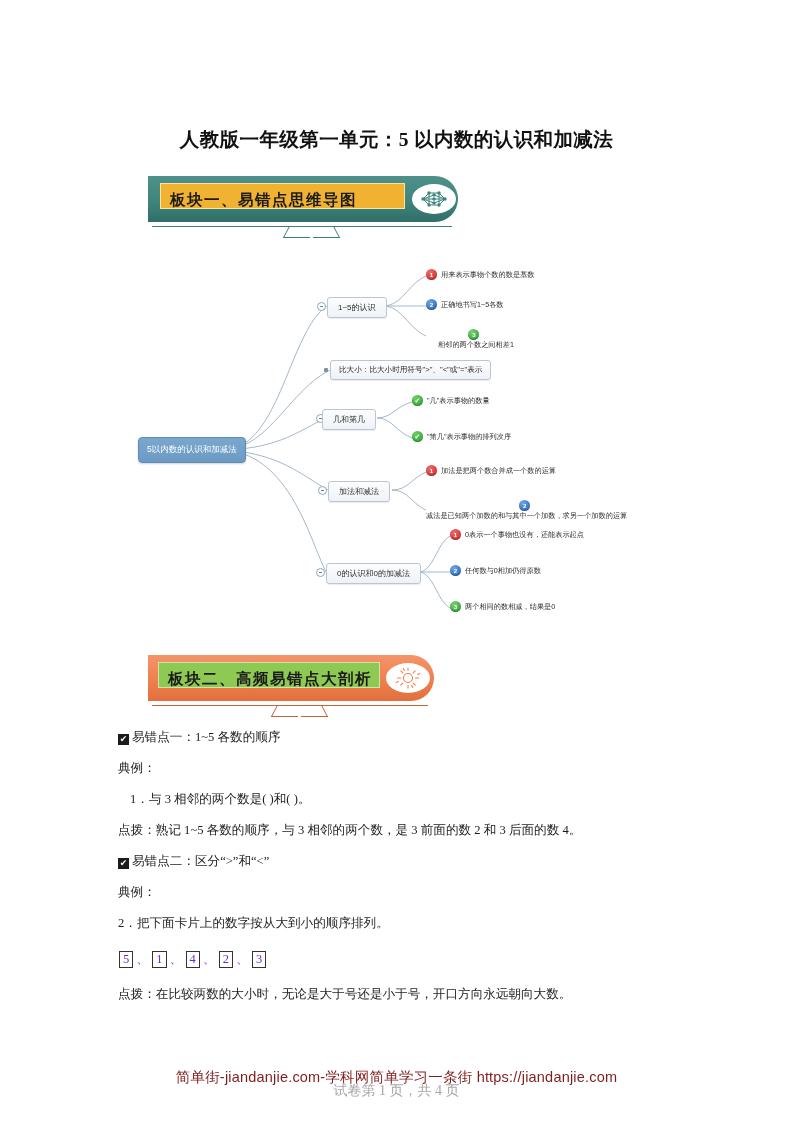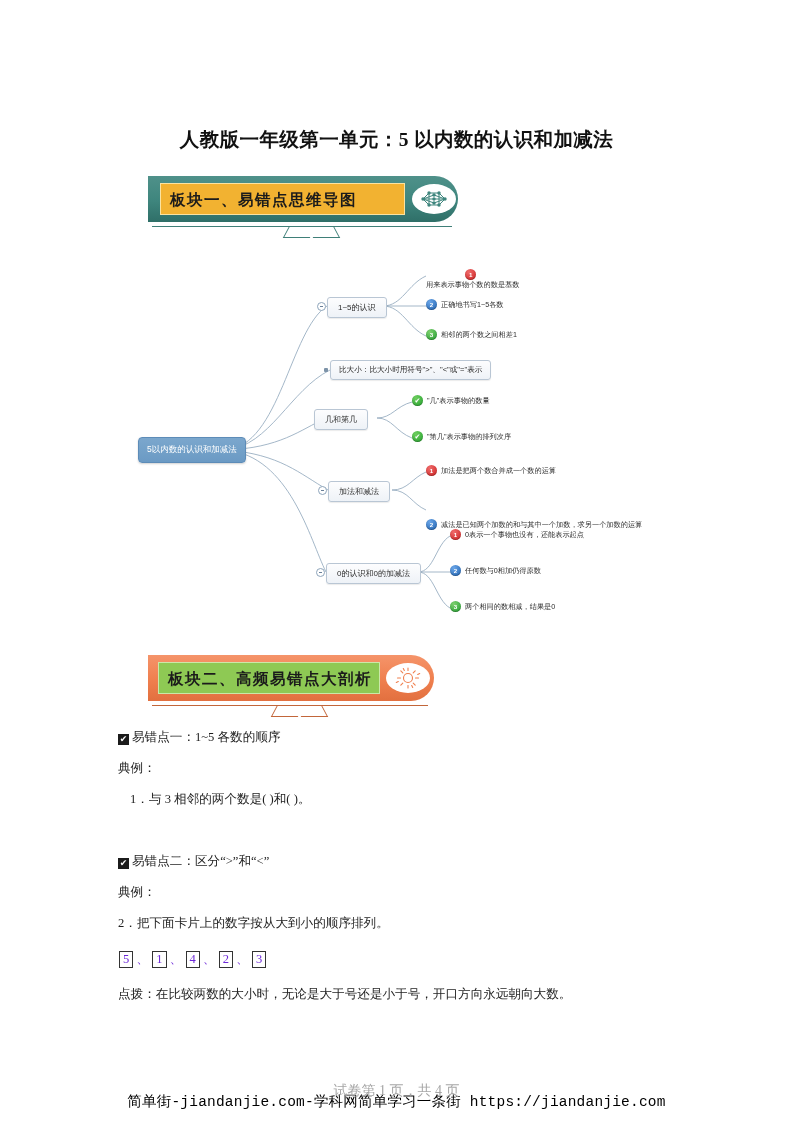--- a/index.html
+++ b/index.html
@@ -25,21 +25,21 @@
   
   .banner{position:absolute;}
   .banner-bar{
     position:absolute;left:0;top:0;
     height:46px;
     border-radius:0 23px 23px 0;
   }
   .banner-label{
     position:absolute;
     top:7px;
-    height:32px;
+    height:26px;
     line-height:32px;
     padding:0 9px;
     font-family:"DejaVu Serif",serif;
     font-weight:bold;
     font-size:15.5px;
     letter-spacing:1.5px;
     color:#1b1b1b;
     white-space:nowrap;
     box-sizing:border-box;
   }
@@ -155,23 +155,23 @@
     padding:0px 3px;
     font-family:"Liberation Serif",serif;
     font-size:12.5px;
     line-height:15px;
     margin:0 1px;
   }
   .sep{margin:0 2px;}
 
   
   .footer-watermark{
-    position:absolute;left:0;top:1092px;width:793px;text-align:center;
-    font-family:Liberation Mono, monospace;
-    font-size:14.5px;color:#000000;letter-spacing:.2px;
+    position:absolute;left:0;top:1068px;width:793px;text-align:center;
+    font-family:Liberation Sans, sans-serif;
+    font-size:14.5px;color:#7f1d1d;letter-spacing:.2px;
   }
   .footer-page{
     position:absolute;left:0;top:1082px;width:793px;text-align:center;
     font-family:"Liberation Serif",serif;
     font-size:14px;color:#a6a6a6;
   }
 </style>
 </head>
 <body>
 
@@ -239,59 +239,59 @@
         <i></i>
       </div>
     <div class="mm-node" style="left:197px;top:47px;">1~5的认识</div>
 
     <div class="dotmark" style="left:194px;top:118px;"></div>
     <div class="mm-node mm-wide" style="left:200px;top:110px;">比大小：比大小时用符号"&gt;"、"&lt;"或"="表示</div>
 
     <div class="collapse" style="left:186px;top:164px;">
         <i></i>
       </div>
-    <div class="mm-node" style="left:184px;top:159px;text-align:right;">几和第几</div>
+    <div class="mm-node" style="left:192px;top:159px;text-align:right;">几和第几</div>
 
     <div class="collapse" style="left:188px;top:236px;">
         <i></i>
       </div>
     <div class="mm-node" style="left:198px;top:231px;">加法和减法</div>
 
     <div class="collapse" style="left:186px;top:318px;">
         <i></i>
       </div>
     <div class="mm-node" style="left:196px;top:313px;">0的认识和0的加减法</div>
 
-    <div class="mm-leaf" style="left:296px;top:19px;flex-direction:column;">
+    <div class="mm-leaf" style="left:296px;top:19px;">
       <span class="badge red">1</span>
       <span>用来表示事物个数的数是基数</span>
     </div>
     <div class="mm-leaf" style="left:296px;top:49px;">
       <span class="badge blue">2</span>
       <span>正确地书写1~5各数</span>
     </div>
-    <div class="mm-leaf" style="left:296px;top:79px;">
+    <div class="mm-leaf" style="left:308px;top:79px;flex-direction:column;">
       <span class="badge green">3</span>
       <span>相邻的两个数之间相差1</span>
     </div>
 
     <div class="mm-leaf" style="left:282px;top:145px;">
       <span class="badge check">✔</span>
       <span>"几"表示事物的数量</span>
     </div>
     <div class="mm-leaf" style="left:282px;top:181px;">
       <span class="badge check">✔</span>
       <span>"第几"表示事物的排列次序</span>
     </div>
 
     <div class="mm-leaf" style="left:296px;top:215px;">
       <span class="badge red">1</span>
       <span>加法是把两个数合并成一个数的运算</span>
     </div>
-    <div class="mm-leaf" style="left:296px;top:269px;">
+    <div class="mm-leaf" style="left:296px;top:250px;flex-direction:column;">
       <span class="badge blue">2</span>
       <span>减法是已知两个加数的和与其中一个加数，求另一个加数的运算</span>
     </div>
 
     <div class="mm-leaf" style="left:320px;top:279px;">
       <span class="badge red">1</span>
       <span>0表示一个事物也没有，还能表示起点</span>
     </div>
     <div class="mm-leaf" style="left:320px;top:315px;">
       <span class="badge blue">2</span>
@@ -331,20 +331,21 @@
   </div>
 
   <div class="body-text" style="top:731px;">
     <span class="ck">✔</span><span>易错点一：1~5 各数的顺序</span>
   </div>
 
   <div class="body-text" style="top:762px;">典例：</div>
 
   <div class="body-text" style="top:793px;margin-left:12px;">1．与 3 相邻的两个数是(                )和(               )。</div>
 
+  <div class="body-text" style="top:824px;">点拨：熟记 1~5 各数的顺序，与 3 相邻的两个数，是 3 前面的数 2 和 3 后面的数 4。</div>
 
   <div class="body-text" style="top:855px;">
     <span class="ck">✔</span><span>易错点二：区分“&gt;”和“&lt;”</span>
   </div>
 
   <div class="body-text" style="top:886px;">典例：</div>
 
   <div class="body-text" style="top:917px;">2．把下面卡片上的数字按从大到小的顺序排列。</div>
 
   <div class="numcards" style="top:950px;">

